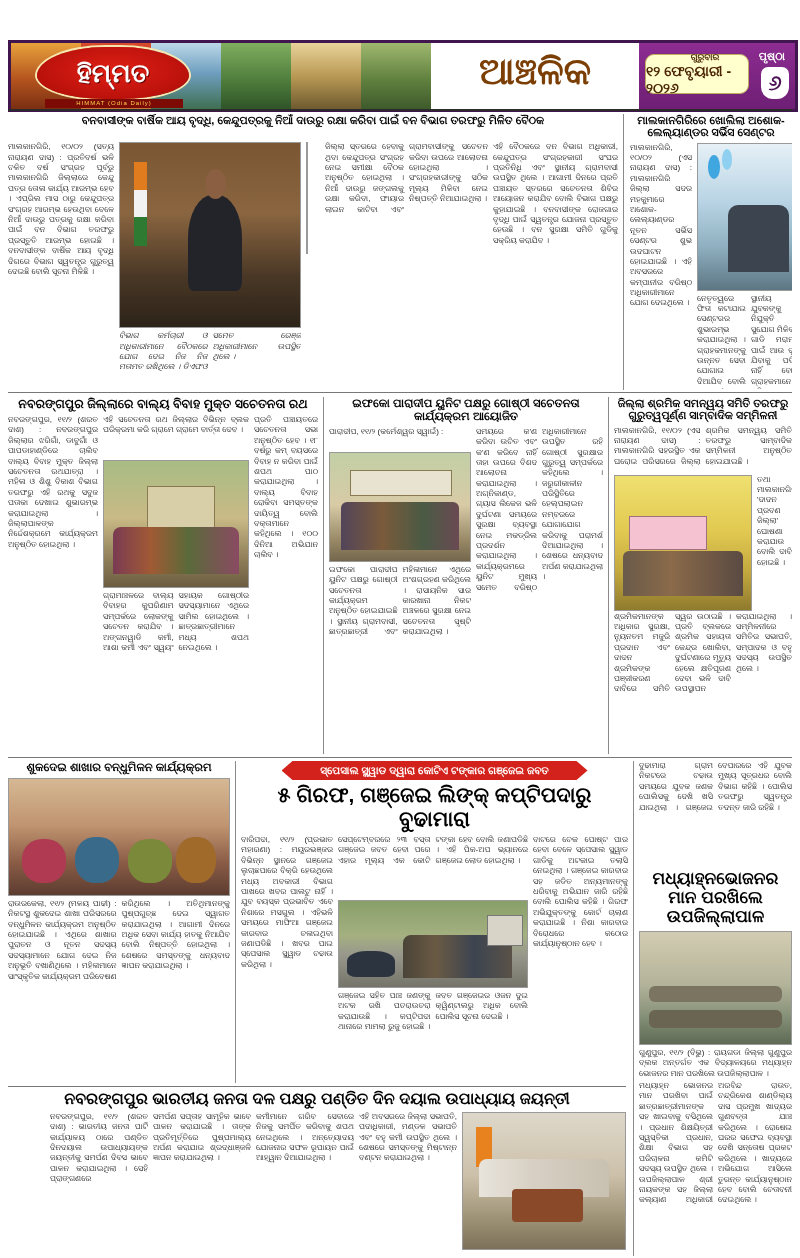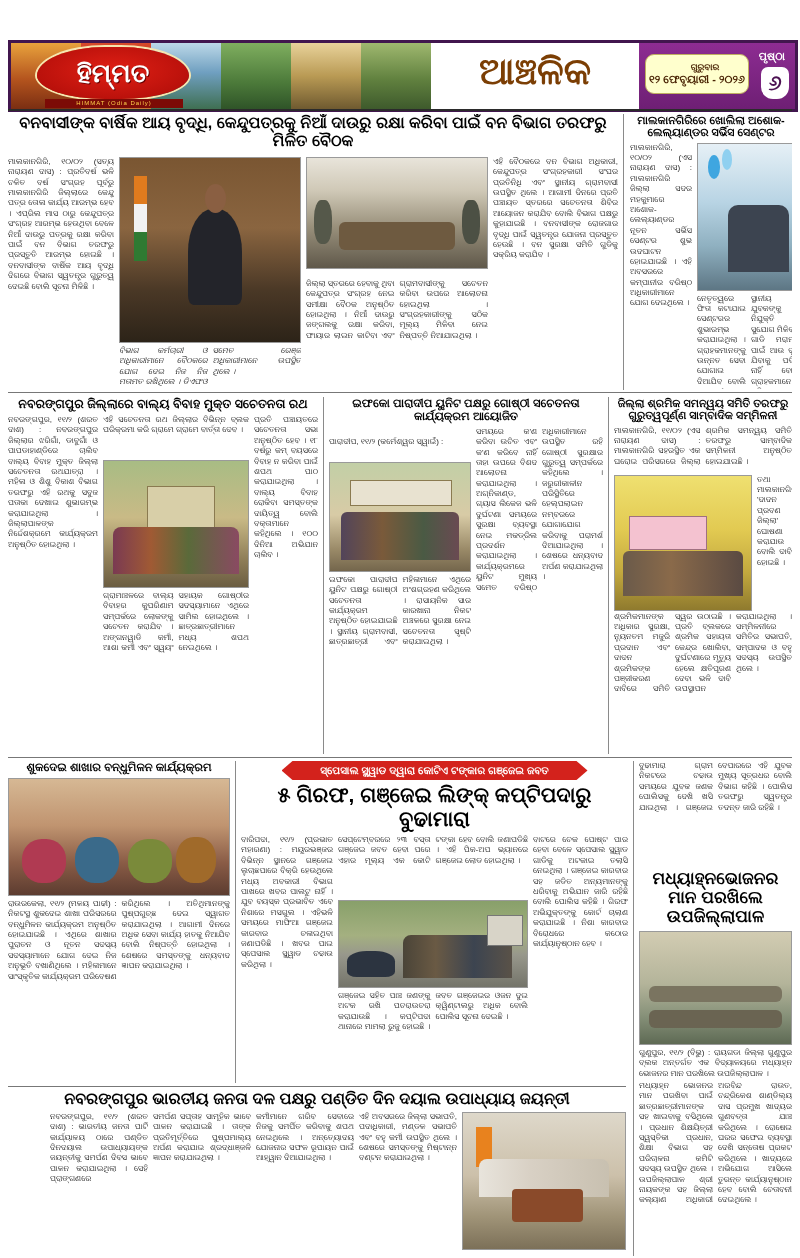--- a/index.html
+++ b/index.html
@@ -17,21 +17,21 @@
   .cg4{background:linear-gradient(180deg,#7fae5f,#4c7a3a 60%,#2f5428);}
   .cg5{background:linear-gradient(180deg,#e8d29a,#b99a54 50%,#6f5a30);}
   .cg6{background:linear-gradient(180deg,#9fb86f,#61813f 55%,#3e5a2c);}
   .logo{position:absolute;left:26px;top:4px;width:152px;height:52px;background:radial-gradient(ellipse at 50% 45%,#e02015,#b50f0a 80%);border-radius:45% 45% 45% 45%/55% 55% 45% 45%;box-shadow:0 0 0 2px #f6e6b0;display:flex;align-items:center;justify-content:center;}
   .logo-text{color:#fff;font-size:26px;font-weight:700;text-shadow:1px 1px 0 #600;}
   .logo-sub{position:absolute;left:34px;top:56px;width:138px;height:9px;background:#7c0b06;color:#ffd24a;font-size:6px;letter-spacing:1px;text-align:center;line-height:9px;}
   .mast-title{position:absolute;left:418px;top:8px;width:212px;text-align:center;font-size:37px;font-weight:700;}
   .date-panel{position:absolute;right:0;top:0;bottom:0;width:156px;background:linear-gradient(180deg,#8d2c92,#6e1f74);}
   .date-box{position:absolute;left:6px;top:11px;width:102px;height:38px;background:#ffffcd;border:1px solid #bfae60;border-radius:9px;display:flex;flex-direction:column;align-items:center;justify-content:center;color:#4a2404;font-weight:700;}
   .date-box .d1{font-size:9px;padding-left:16px;}
-  .date-box .d2{font-size:11px;}
+  .date-box .d2{font-size:14px;}
   .page-label{position:absolute;right:10px;top:7px;color:#fff;font-size:11px;font-weight:700;}
   .page-num{position:absolute;right:6px;top:24px;width:28px;height:32px;background:#fff;border-radius:7px 7px 12px 12px;color:#4c1253;font-size:21px;font-weight:700;text-align:center;line-height:32px;}
 
   
   .hrule{background:#2b2b2b;height:2px;}
   .hrule.thin{height:1px;background:#777;}
   .vrule{width:1px;background:#8a8a8a;}
 
   
   .art{overflow:hidden;}
@@ -107,32 +107,32 @@
         <span class="d1">ଗୁରୁବାର</span>
         <span class="d2">୧୨ ଫେବୃୟାରୀ - ୨୦୨୬</span>
       </div>
       <div class="page-label">ପୃଷ୍ଠା</div>
       <div class="page-num">୬</div>
     </div>
   </div>
   <div class="abs hrule" style="left:8px;top:109px;width:784px;"></div>
 
   <div class="abs art" style="left:8px;top:114px;width:610px;height:276px;">
-    <h2 class="hl" style="font-size:16px;margin-bottom:7px;">ବନବାସୀଙ୍କ ବାର୍ଷିକ ଆୟ ବୃଦ୍ଧି, କେନ୍ଦୁପତ୍ରକୁ ନିଆଁ ଦାଉରୁ ରକ୍ଷା କରିବା ପାଇଁ ବନ ବିଭାଗ ତରଫରୁ ମିଳିତ ବୈଠକ</h2>
+    <h2 class="hl" style="font-size:11px;margin-bottom:16px;">ବନବାସୀଙ୍କ ବାର୍ଷିକ ଆୟ ବୃଦ୍ଧି, କେନ୍ଦୁପତ୍ରକୁ ନିଆଁ ଦାଉରୁ ରକ୍ଷା କରିବା ପାଇଁ ବନ ବିଭାଗ ତରଫରୁ ମିଳିତ ବୈଠକ</h2>
     <div class="row" style="height:248px;">
       <div class="tx" style="width:106px;flex:none;">ମାଲକାନଗିରି, ୧୦/୦୨ (ସତ୍ୟ ନାରାୟଣ ଦାସ) : ପ୍ରତିବର୍ଷ ଭଳି ଚଳିତ ବର୍ଷ ସଂଗ୍ରହ ପୂର୍ବରୁ ମାଲକାନଗିରି ଜିଲ୍ଲାରେ କେନ୍ଦୁ ପତ୍ର ତୋଳା କାର୍ଯ୍ୟ ଆରମ୍ଭ ହେବ । ଏପ୍ରିଲ ମାସ ଠାରୁ କେନ୍ଦୁପତ୍ର ସଂଗ୍ରହ ଆରମ୍ଭ ହେଉଥିବା ବେଳେ ନିଆଁ ଦାଉରୁ ପତ୍ରକୁ ରକ୍ଷା କରିବା ପାଇଁ ବନ ବିଭାଗ ତରଫରୁ ପ୍ରସ୍ତୁତି ଆରମ୍ଭ ହୋଇଛି । ବନବାସୀଙ୍କ ବାର୍ଷିକ ଆୟ ବୃଦ୍ଧି ଦିଗରେ ବିଭାଗ ସ୍ୱତନ୍ତ୍ର ଗୁରୁତ୍ୱ ଦେଇଛି ବୋଲି ସୂଚନା ମିଳିଛି ।</div>
       <div style="width:182px;flex:none;display:flex;flex-direction:column;gap:3px;">
         <div class="photo ph-office" style="height:184px;">
           <i class="flag"></i>
           <i class="man"></i>
           <i class="head"></i>
         </div>
         <div class="tx c2" style="flex:1;font-style:italic;">ବିଭାଗ କର୍ମଚାରୀ ଓ ଅଧିକାରୀମାନେ ବୈଠକରେ ଯୋଗ ଦେଇ ନିଜ ନିଜ ମତାମତ ରଖିଥିଲେ । ଡିଏଫଓ ସମେତ ରେଞ୍ଜ ଅଧିକାରୀମାନେ ଉପସ୍ଥିତ ଥିଲେ ।</div>
       </div>
-      <div style="width:182px;flex:none;display:flex;flex-direction:column;gap:10px;">
+      <div style="width:182px;flex:none;display:flex;flex-direction:row;gap:17px;">
         <div class="photo ph-meeting" style="height:110px;">
           <i class="tbl"></i>
           <i class="pplL"></i>
           <i class="pplR"></i>
         </div>
         <div class="tx c2" style="flex:1;">ଜିଲ୍ଲା ସ୍ତରରେ ହେବାକୁ ଥିବା କେନ୍ଦୁପତ୍ର ସଂଗ୍ରହ ନେଇ ସମୀକ୍ଷା ବୈଠକ ଅନୁଷ୍ଠିତ ହୋଇଥିଲା । ନିଆଁ ଦାଉରୁ ଜଙ୍ଗଲକୁ ରକ୍ଷା କରିବା, ଫାୟାର ଲାଇନ କାଟିବା ଏବଂ ଗ୍ରାମବାସୀଙ୍କୁ ସଚେତନ କରିବା ଉପରେ ଆଲୋଚନା ହୋଇଥିଲା । ସଂଗ୍ରହକାରୀଙ୍କୁ ସଠିକ ମୂଲ୍ୟ ମିଳିବା ନେଇ ନିଷ୍ପତ୍ତି ନିଆଯାଇଥିଲା ।</div>
       </div>
       <div class="tx" style="flex:1;">ଏହି ବୈଠକରେ ବନ ବିଭାଗ ଅଧିକାରୀ, କେନ୍ଦୁପତ୍ର ସଂଗ୍ରହକାରୀ ସଂଘର ପ୍ରତିନିଧି ଏବଂ ସ୍ଥାନୀୟ ଗ୍ରାମବାସୀ ଉପସ୍ଥିତ ଥିଲେ । ଆଗାମୀ ଦିନରେ ପ୍ରତି ପଞ୍ଚାୟତ ସ୍ତରରେ ସଚେତନତା ଶିବିର ଆୟୋଜନ କରାଯିବ ବୋଲି ବିଭାଗ ପକ୍ଷରୁ କୁହାଯାଇଛି । ବନବାସୀଙ୍କ ରୋଜଗାର ବୃଦ୍ଧି ପାଇଁ ସ୍ୱତନ୍ତ୍ର ଯୋଜନା ପ୍ରସ୍ତୁତ ହେଉଛି । ବନ ସୁରକ୍ଷା ସମିତି ଗୁଡିକୁ ସକ୍ରିୟ କରାଯିବ ।</div>
     </div>
   </div>
@@ -168,21 +168,21 @@
       </div>
       <div class="tx" style="flex:1;">ପ୍ରତି ପଞ୍ଚାୟତରେ ସଚେତନତା ସଭା ଅନୁଷ୍ଠିତ ହେବ । ୧୮ ବର୍ଷରୁ କମ୍ ବୟସରେ ବିବାହ ନ କରିବା ପାଇଁ ଶପଥ ପାଠ କରାଯାଇଥିଲା । ବାଲ୍ୟ ବିବାହ ରୋକିବା ସମସ୍ତଙ୍କ ଦାୟିତ୍ୱ ବୋଲି ବକ୍ତାମାନେ କହିଥିଲେ । ୧୦୦ ଦିନିଆ ଅଭିଯାନ ଚାଲିବ ।</div>
     </div>
   </div>
   <div class="abs vrule" style="left:323px;top:397px;height:357px;"></div>
 
   <div class="abs art" style="left:329px;top:397px;width:274px;height:357px;">
     <h2 class="hl" style="font-size:11.5px;margin-bottom:4px;">ଇଫକୋ ପାରାଦୀପ ୟୁନିଟ ପକ୍ଷରୁ ଗୋଷ୍ଠୀ ସଚେତନତା କାର୍ଯ୍ୟକ୍ରମ ଆୟୋଜିତ</h2>
     <div class="row" style="height:330px;">
       <div style="width:142px;flex:none;display:flex;flex-direction:column;gap:3px;">
-        <div class="tx" style="height:22px;flex:none;margin-top:10px;">ପାରାଦୀପ, ୧୧/୨ (କର୍ମେଶ୍ୱର ସ୍ୱାଇଁ) :</div>
+        <div class="tx" style="height:22px;flex:none;">ପାରାଦୀପ, ୧୧/୨ (କର୍ମେଶ୍ୱର ସ୍ୱାଇଁ) :</div>
         <div class="photo ph-group" style="height:108px;">
           <i class="ban"></i>
           <i class="ppl"></i>
         </div>
         <div class="tx c2" style="flex:1;">ଇଫକୋ ପାରାଦୀପ ୟୁନିଟ ପକ୍ଷରୁ ଗୋଷ୍ଠୀ ସଚେତନତା କାର୍ଯ୍ୟକ୍ରମ ଅନୁଷ୍ଠିତ ହୋଇଯାଇଛି । ସ୍ଥାନୀୟ ଗ୍ରାମବାସୀ, ଛାତ୍ରଛାତ୍ରୀ ଏବଂ ମହିଳାମାନେ ଏଥିରେ ଅଂଶଗ୍ରହଣ କରିଥିଲେ । ରାସାୟନିକ ସାର କାରଖାନା ନିକଟ ଅଞ୍ଚଳରେ ସୁରକ୍ଷା ନେଇ ସଚେତନତା ସୃଷ୍ଟି କରାଯାଇଥିଲା ।</div>
       </div>
       <div class="tx c2" style="flex:1;">ସମୟରେ କ'ଣ କରିବା ଉଚିତ ଏବଂ କ'ଣ କରିବେ ନାହିଁ ତାହା ଉପରେ ବିଶଦ ଆଲୋଚନା କରାଯାଇଥିଲା । ଅଗ୍ନିକାଣ୍ଡ, ଗ୍ୟାସ ଲିକେଜ ଭଳି ଦୁର୍ଘଟଣା ସମୟରେ ସୁରକ୍ଷା ବ୍ୟବସ୍ଥା ନେଇ ମକଡ୍ରିଲ ପ୍ରଦର୍ଶନ କରାଯାଇଥିଲା । କାର୍ଯ୍ୟକ୍ରମରେ ୟୁନିଟ ମୁଖ୍ୟ ସମେତ ବରିଷ୍ଠ ଅଧିକାରୀମାନେ ଉପସ୍ଥିତ ରହି ଗୋଷ୍ଠୀ ସୁରକ୍ଷାର ଗୁରୁତ୍ୱ ସମ୍ପର୍କରେ କହିଥିଲେ । ଜରୁରୀକାଳୀନ ପରିସ୍ଥିତିରେ ହେଲ୍ପଲାଇନ ନମ୍ବରରେ ଯୋଗାଯୋଗ କରିବାକୁ ପରାମର୍ଶ ଦିଆଯାଇଥିଲା । ଶେଷରେ ଧନ୍ୟବାଦ ଅର୍ପଣ କରାଯାଇଥିଲା ।</div>
     </div>
   </div>
   <div class="abs vrule" style="left:608px;top:397px;height:357px;"></div>

